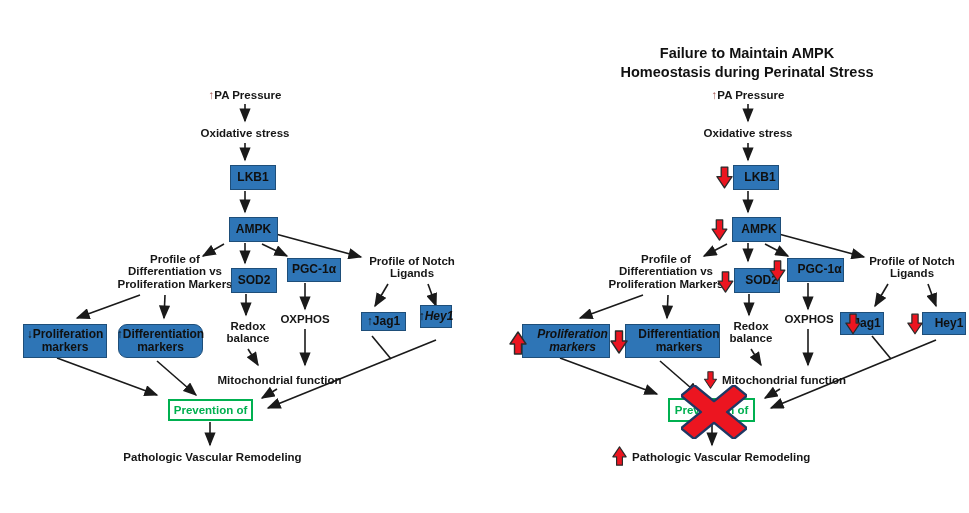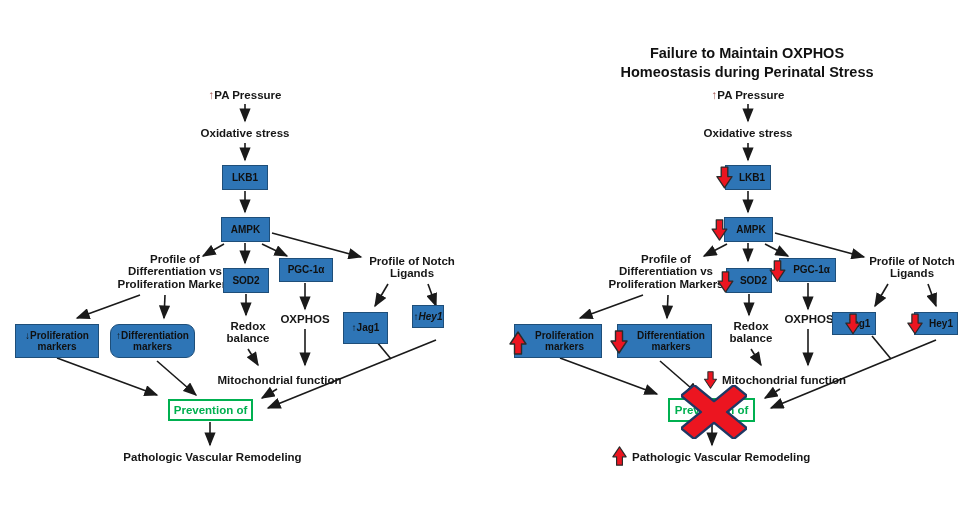--- a/index.html
+++ b/index.html
@@ -2,23 +2,23 @@
 <html><head>
 <meta charset="utf-8">
 <style>
   html,body{margin:0;padding:0;background:#fff;}
   #stage{position:relative;width:969px;height:513px;background:#fff;
          font-family:"Liberation Sans","DejaVu Sans",sans-serif;overflow:hidden;}
   .txt{position:absolute;font-weight:bold;color:#161616;text-align:center;
        white-space:pre-line;line-height:1.07;font-size:11.5px;}
   .title{font-size:14.5px;line-height:1.32;color:#111;}
   .bluebox{position:absolute;background:#2E75B6;border:1.5px solid #1E4E79;
-       color:#101010;font-weight:bold;font-size:10px;display:flex;align-items:center;
+       color:#101010;font-weight:bold;font-size:12px;display:flex;align-items:center;
        justify-content:center;text-align:center;line-height:1.12;box-sizing:border-box;
-       white-space:pre-line;}
+       white-space:pre-line;margin-left:8px;}
   .greenbox{position:absolute;border:2px solid #00B050;background:#fff;color:#00B050;
        font-weight:bold;font-size:11.5px;display:flex;align-items:center;justify-content:center;
        box-sizing:border-box;}
   .overlay{position:absolute;left:0;top:0;pointer-events:none;}
   .overlay line{stroke:#1a1a1a;stroke-width:1.6;}
   .ra{position:absolute;}
   .ra path{fill:#EC1520;stroke:#2b2b2b;stroke-width:1.4;stroke-linejoin:round;}
   .bigx path{fill:#EC1520;stroke:#1F3864;stroke-width:4;stroke-linejoin:round;}
   .pa-glyph{color:#a0524e;}
   .left-align{text-align:left;}
@@ -104,31 +104,31 @@
 markers</div>
 
   <div class="bluebox" style="left:110px;top:324px;width:85px;height:34px;border-radius:9px;">↑Differentiation
 markers</div>
 
   <div class="txt" style="left:208px;top:320px;width:80px;">Redox
 balance</div>
 
   <div class="txt" style="left:265px;top:313px;width:80px;">OXPHOS</div>
 
-  <div class="bluebox" style="left:343px;top:312px;width:45px;height:32px;">↑Jag1</div>
+  <div class="bluebox" style="left:353px;top:312px;width:45px;height:19px;">↑Jag1</div>
 
   <div class="bluebox" style="left:412px;top:305px;width:32px;height:23px;font-style:italic;">↑Hey1</div>
 
   <div class="txt" style="left:211px;top:374px;width:137px;">Mitochondrial function</div>
 
   <div class="greenbox" style="left:168px;top:399px;width:85px;height:22px;">Prevention of</div>
 
   <div class="txt" style="left:110px;top:451px;width:205px;">Pathologic Vascular Remodeling</div>
 
-  <div class="txt title" style="left:587px;top:44px;width:320px;">Failure to Maintain OXPHOS
+  <div class="txt title" style="left:587px;top:44px;width:320px;">Failure to Maintain AMPK
 Homeostasis during Perinatal Stress</div>
 
   <div class="txt" style="left:686px;top:89px;width:124px;"><span class="pa-glyph">↑</span><span>PA Pressure</span></div>
 
   <div class="txt" style="left:686px;top:127px;width:124px;">Oxidative stress</div>
 
   <div class="bluebox" style="left:725px;top:165px;width:46px;height:25px;padding-left:8px;">LKB1</div>
   <svg class="ra" style="left:716px;top:166px;" width="17" height="23" viewBox="0 0 18 24">
       <path d="M5.5 1 H12.5 V11 H17 L9 23 L1 11 H5.5 Z"></path>
     </svg>
@@ -148,21 +148,21 @@
     </svg>
 
   <div class="bluebox" style="left:779px;top:258px;width:57px;height:24px;padding-left:8px;">PGC-1α</div>
   <svg class="ra" style="left:769px;top:260px;" width="17" height="22" viewBox="0 0 18 24">
       <path d="M5.5 1 H12.5 V11 H17 L9 23 L1 11 H5.5 Z"></path>
     </svg>
 
   <div class="txt" style="left:852px;top:255px;width:120px;">Profile of Notch
 Ligands</div>
 
-  <div class="bluebox" style="left:514px;top:324px;width:88px;height:34px;padding-left:13px;">Proliferation
+  <div class="bluebox" style="left:514px;top:324px;width:88px;height:34px;padding-left:13px;font-style:italic;">Proliferation
 markers</div>
   <svg class="ra" style="left:509px;top:330px;" width="18" height="26" viewBox="0 0 18 24">
       <path d="M5.5 23 H12.5 V13 H17 L9 1 L1 13 H5.5 Z"></path>
     </svg>
 
   <div class="bluebox" style="left:617px;top:324px;width:95px;height:34px;padding-left:13px;">Differentiation
 markers</div>
   <svg class="ra" style="left:610px;top:329px;" width="18" height="26" viewBox="0 0 18 24">
       <path d="M5.5 1 H12.5 V11 H17 L9 23 L1 11 H5.5 Z"></path>
     </svg>

